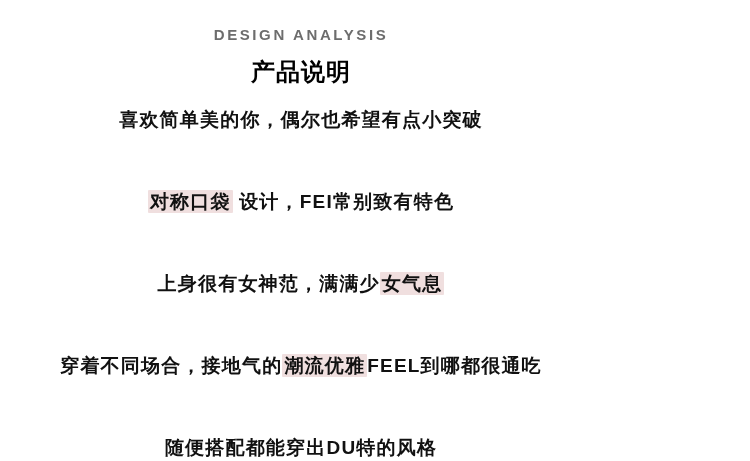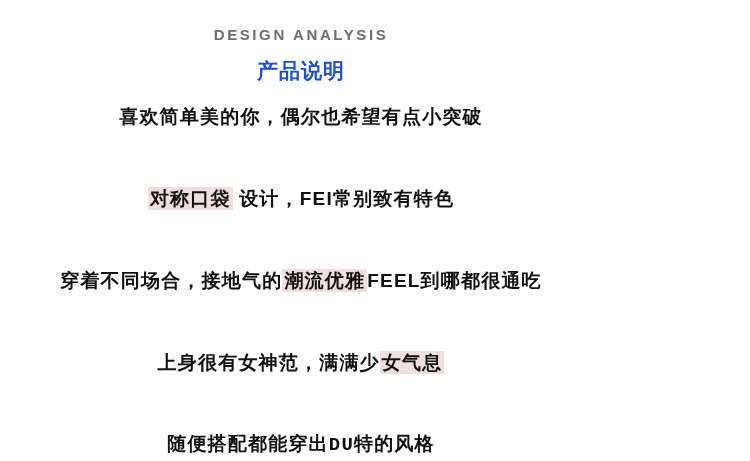--- a/index.html
+++ b/index.html
@@ -26,22 +26,22 @@
     margin-top: 27px;
     font-size: 15px;
     letter-spacing: 2.6px;
     color: #6d6d6d;
     font-weight: bold;
     text-align: center;
     line-height: 1;
   }
   .title {
     margin-top: 18px;
-    font-size: 21px;
-    color: #1d4ed8;
+    font-size: 24px;
+    color: #000000;
     font-weight: bold;
     letter-spacing: 1px;
     text-align: center;
     line-height: 1;
   }
   .lines {
     margin-top: 26px;
     width: 100%;
     display: flex;
     flex-direction: column;
@@ -53,37 +53,36 @@
     font-weight: bold;
     color: #111111;
     letter-spacing: 1.2px;
     text-align: center;
     line-height: 1.1;
     white-space: nowrap;
     margin-bottom: 33px;
   }
   .line:last-child {
     margin-bottom: 12px;
-    font-family: Liberation Mono, monospace;
   }
   .hl {
     background: #f0dfdf;
     padding: 1px 2px;
     border-radius: 1px;
   }
   .seg {
     display: inline;
   }
 </style>
 </head>
 <body>
 
 <div class="page">
   <div class="eyebrow">DESIGN ANALYSIS</div>
   <div class="title">产品说明</div>
   <div class="lines">
       <div class="line"><span class="seg">喜欢简单美的你，偶尔也希望有点小突破</span></div>
       <div class="line"><span class="seg hl">对称口袋</span><span class="seg"> 设计，FEI常别致有特色</span></div>
+      <div class="line"><span class="seg">上身很有女神范，满满少</span><span class="seg hl">女气息</span></div>
       <div class="line"><span class="seg">穿着不同场合，接地气的</span><span class="seg hl">潮流优雅</span><span class="seg">FEEL到哪都很通吃</span></div>
-      <div class="line"><span class="seg">上身很有女神范，满满少</span><span class="seg hl">女气息</span></div>
       <div class="line"><span class="seg">随便搭配都能穿出DU特的风格</span></div>
     </div>
 </div>
 
 </body></html>

